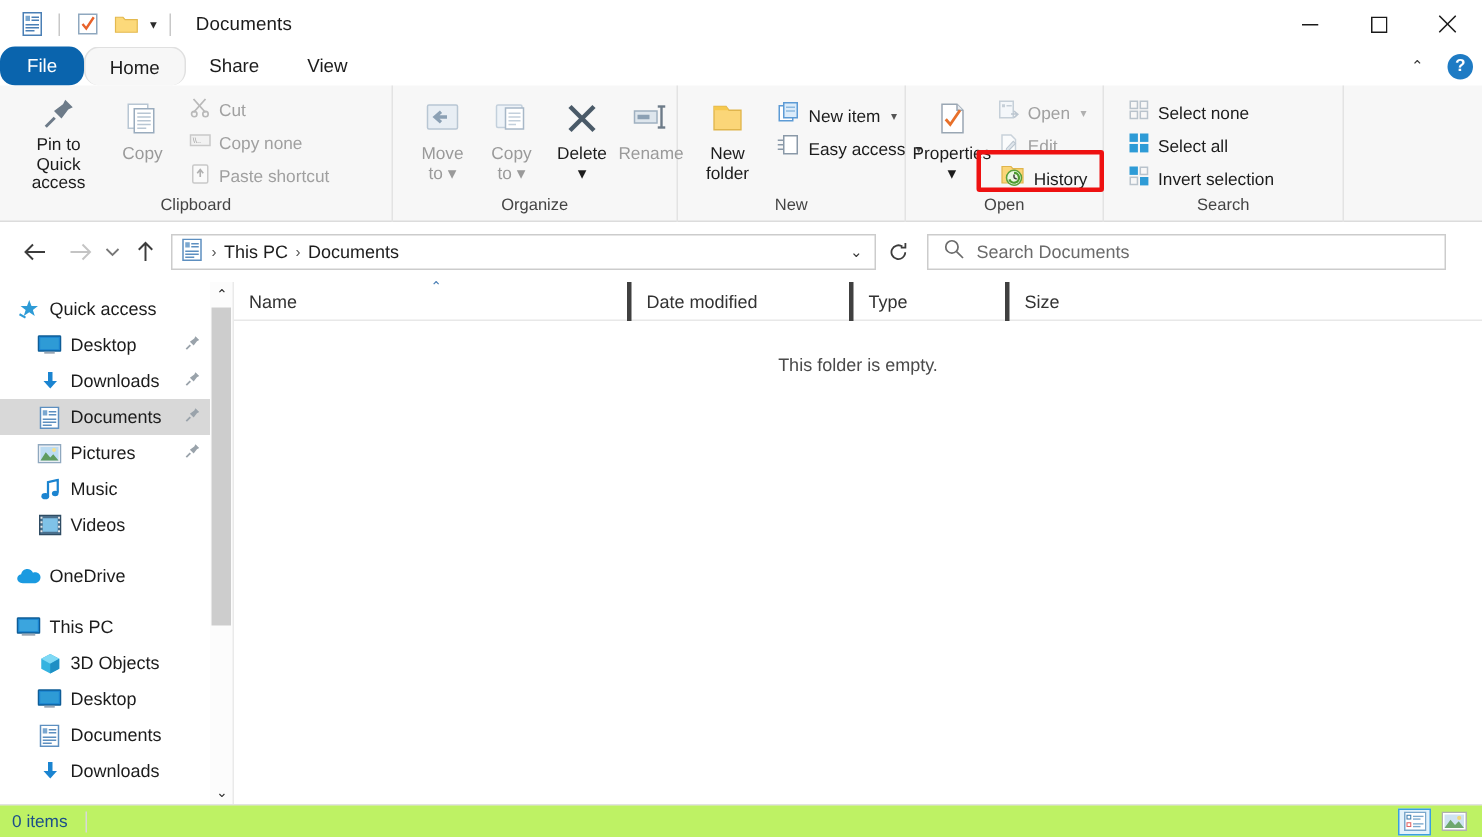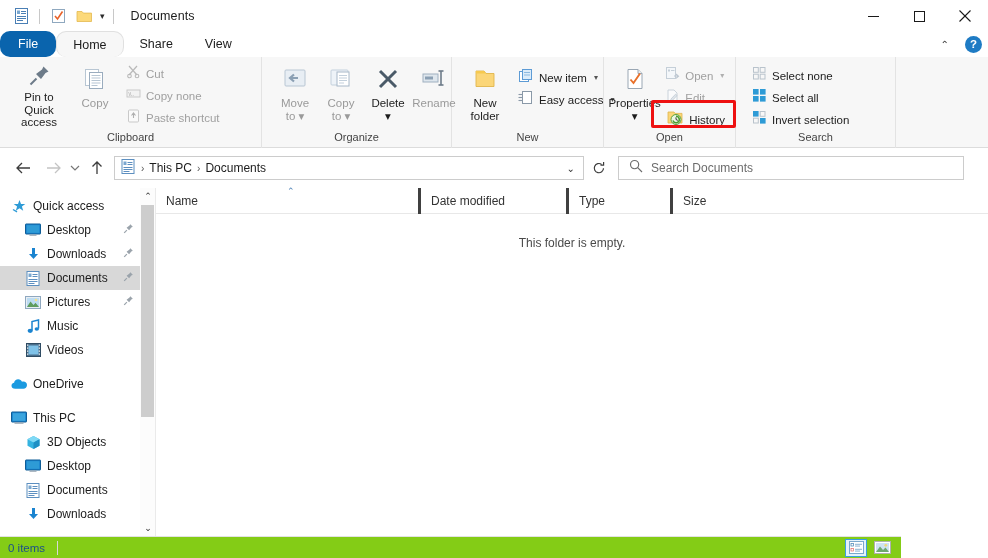--- a/index.html
+++ b/index.html
@@ -125,22 +125,22 @@
   .col {
     height:26px; display:flex; align-items:center; position:relative;
     font-size:12px; color:#333; padding-left:10px;
   }
   .col + .col { border-left:3px solid #404040; }
   .sortmark { position:absolute; top:-2px; left:50%; font-size:9px; color:#4a7fb5; }
   .empty-msg { text-align:center; font-size:12px; color:#4a4a4a; margin-top:22px; }
 
   
   .statusbar {
-    position:absolute; left:0; top:536px; width:901px; height:22px;
-    background:#84cc16; border-top:1px solid #e2e2e2; display:flex; align-items:center;
+    position:absolute; left:0; top:536px; width:988px; height:22px;
+    background:#bef264; border-top:1px solid #e2e2e2; display:flex; align-items:center;
   }
   .status-txt { font-size:11.5px; color:#1c4f8a; margin-left:8px; }
   .status-sep { width:1px; height:14px; background:#d8d8d8; margin-left:12px; }
   .viewbtns { position:absolute; right:8px; display:flex; gap:4px; align-items:center; }
   .viewbtn { width:22px; height:18px; display:flex; align-items:center; justify-content:center; }
   .viewbtn.active { border:1px solid #3a9fe0; background:#e3f2fb; }
 </style>
 </head>
 <body>
 

